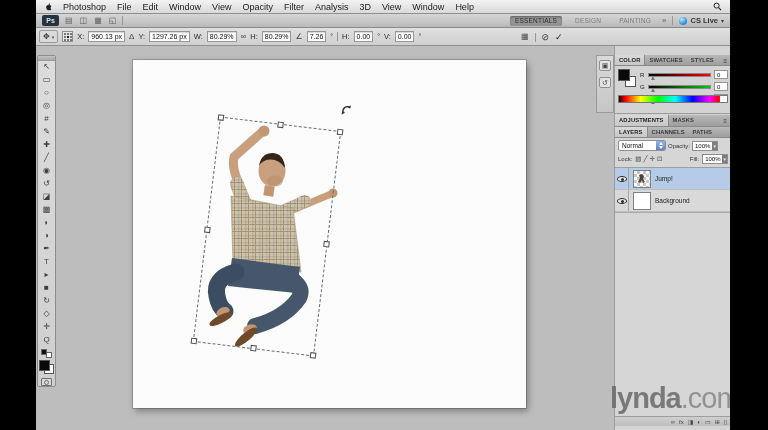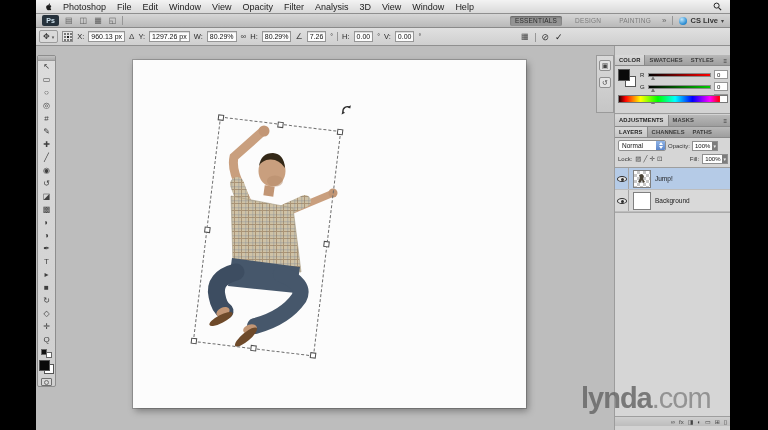--- a/index.html
+++ b/index.html
@@ -191,21 +191,21 @@
   .thumb.checker { background:repeating-conic-gradient(#c8c8c8 0% 25%, #fff 0% 50%)
     0 0 / 6px 6px; }
   .lname { font-size:6.5px; color:#1a1a1a; }
   .lp-empty { flex:1; background:#d6d6d6; }
   .lp-bottom { height:10px; background:linear-gradient(#cfcfcf,#bdbdbd);
     border-top:1px solid #9e9e9e; display:flex; align-items:center;
     justify-content:flex-end; gap:4px; padding:0 4px; }
   .lp-bottom .bbi { font-size:6px; color:#444; line-height:1; font-style:normal; }
 
   
-  .watermark { position:absolute; left:545px; top:382px; z-index:50;
+  .watermark { position:absolute; left:574px; top:382px; z-index:50;
     font-size:29px; letter-spacing:-1px; pointer-events:none; }
   .watermark .wm-brand { font-weight:bold; color:rgba(105,105,105,.85); }
   .watermark .wm-domain { font-weight:normal; color:rgba(130,130,130,.8); }
 </style>
 </head>
 <body>
 
 <div class="stage">
   <div class="screen">
 

